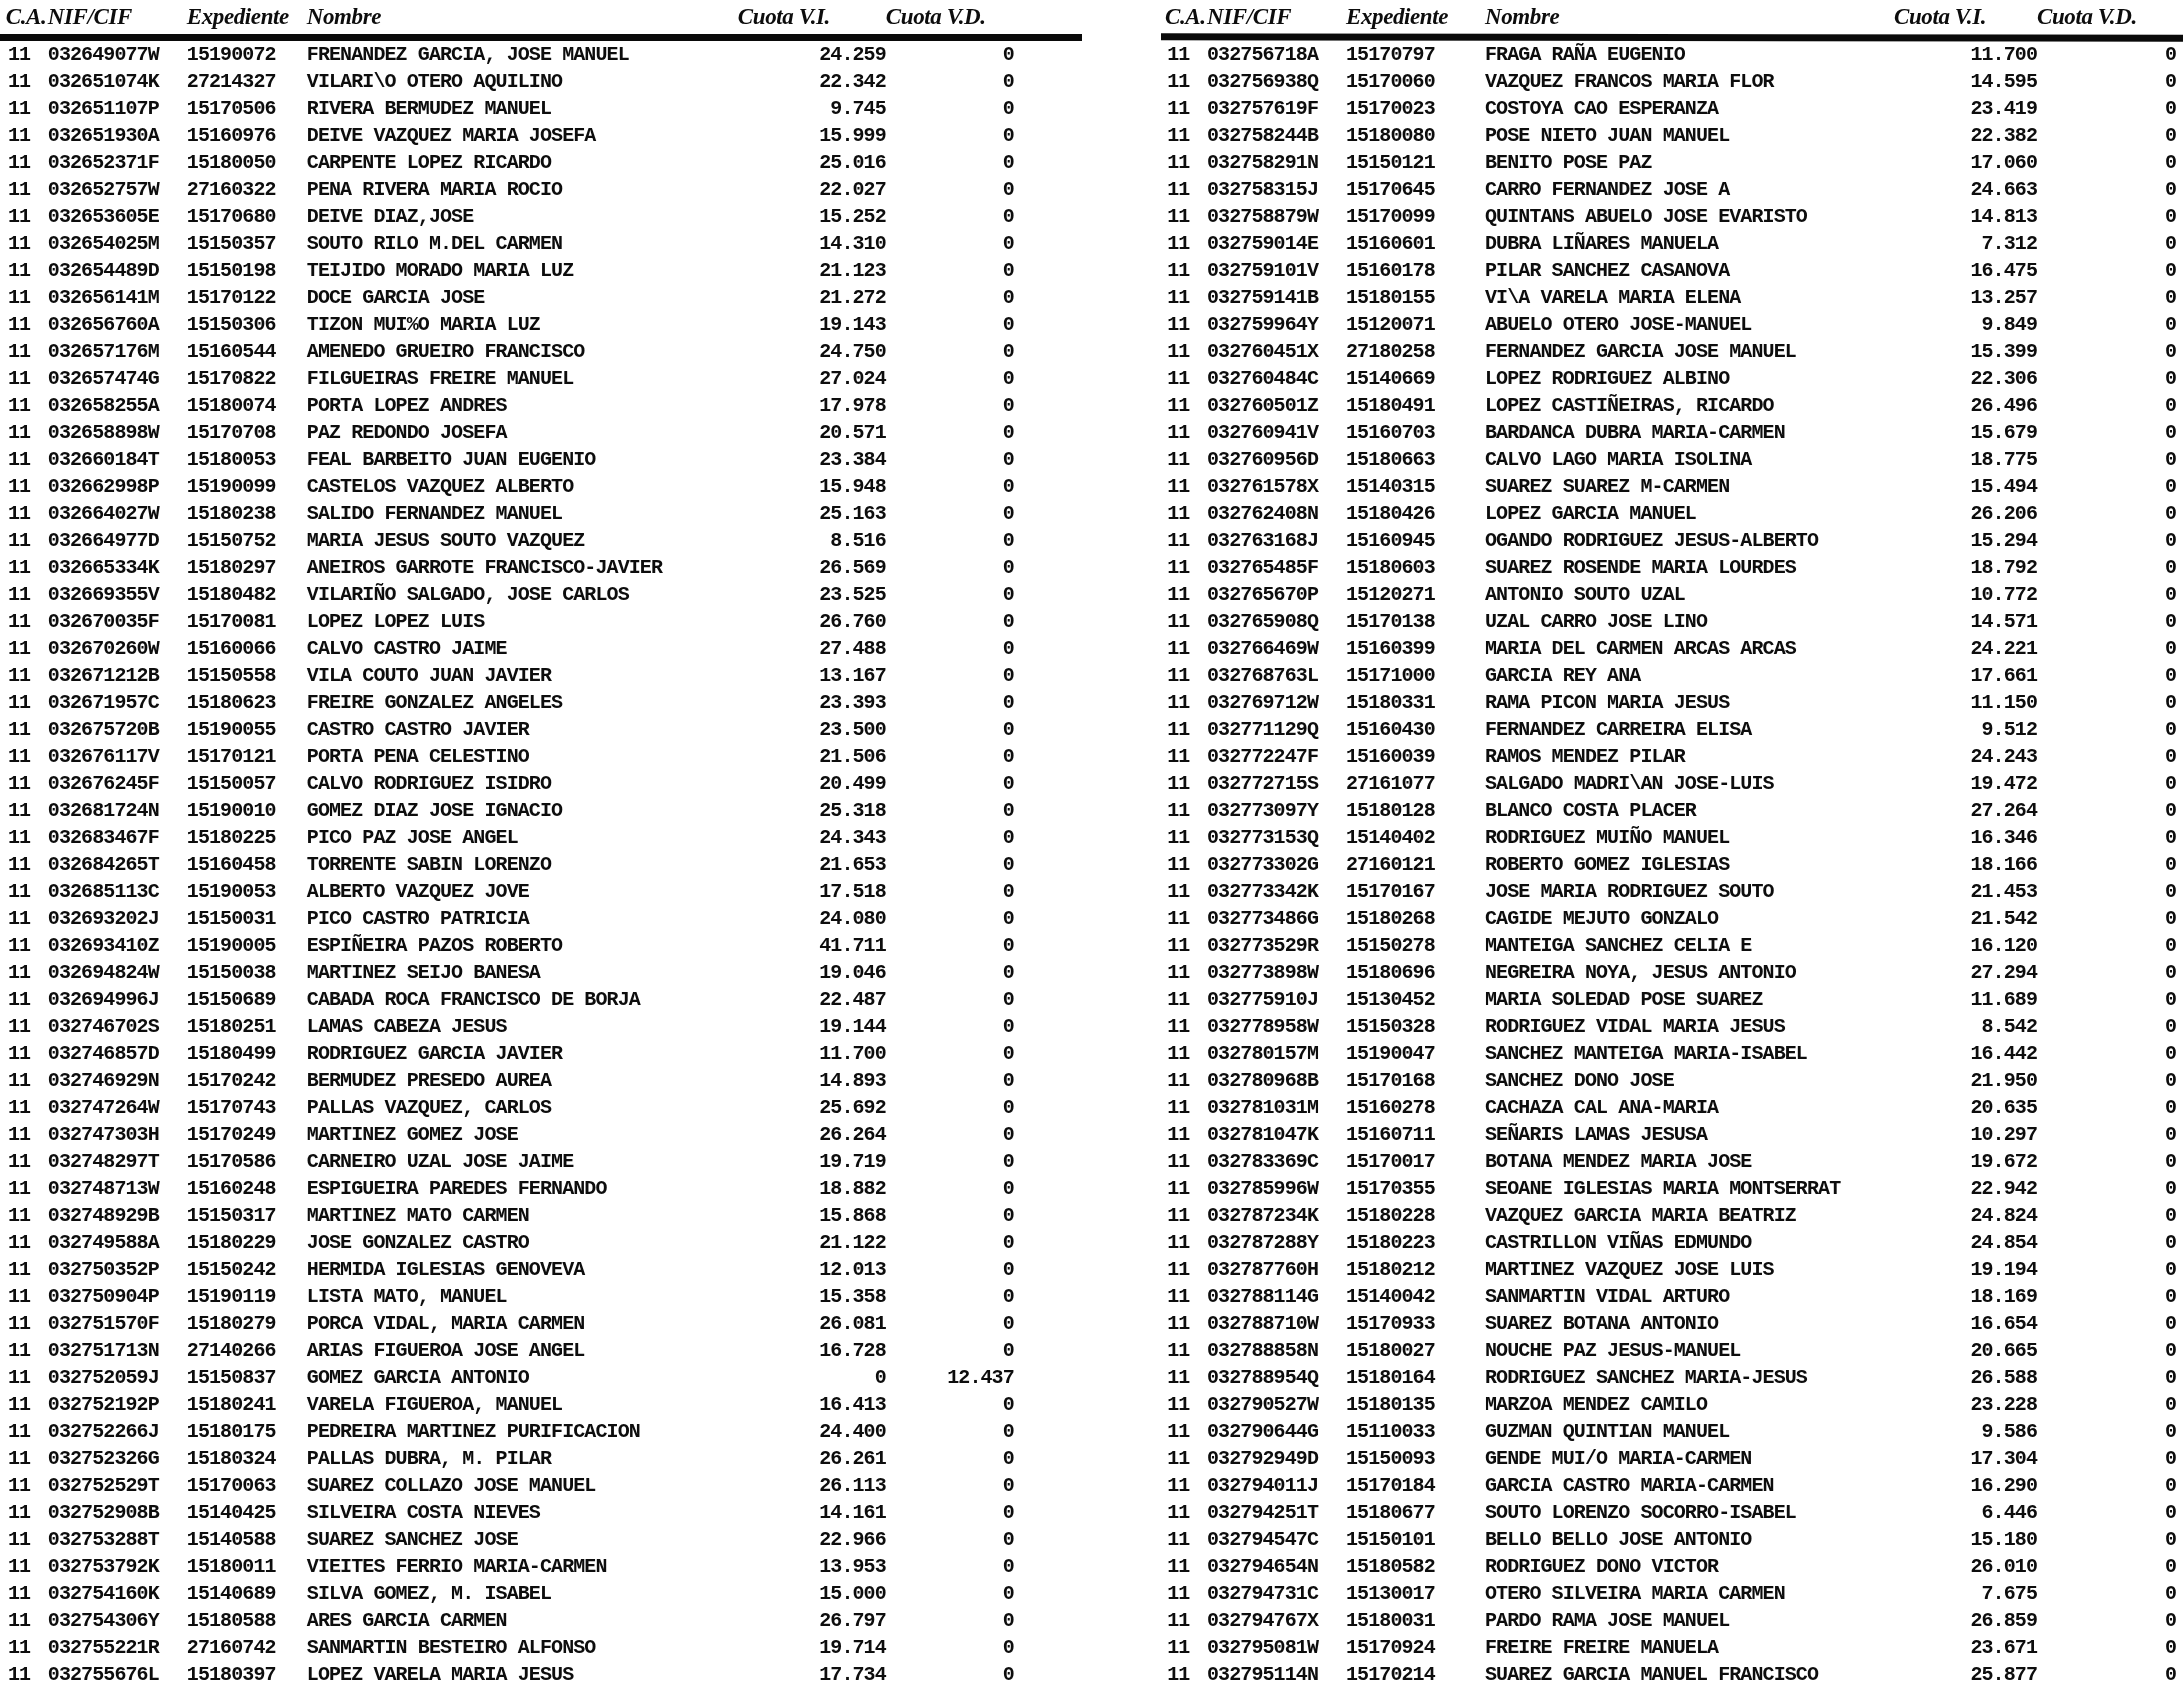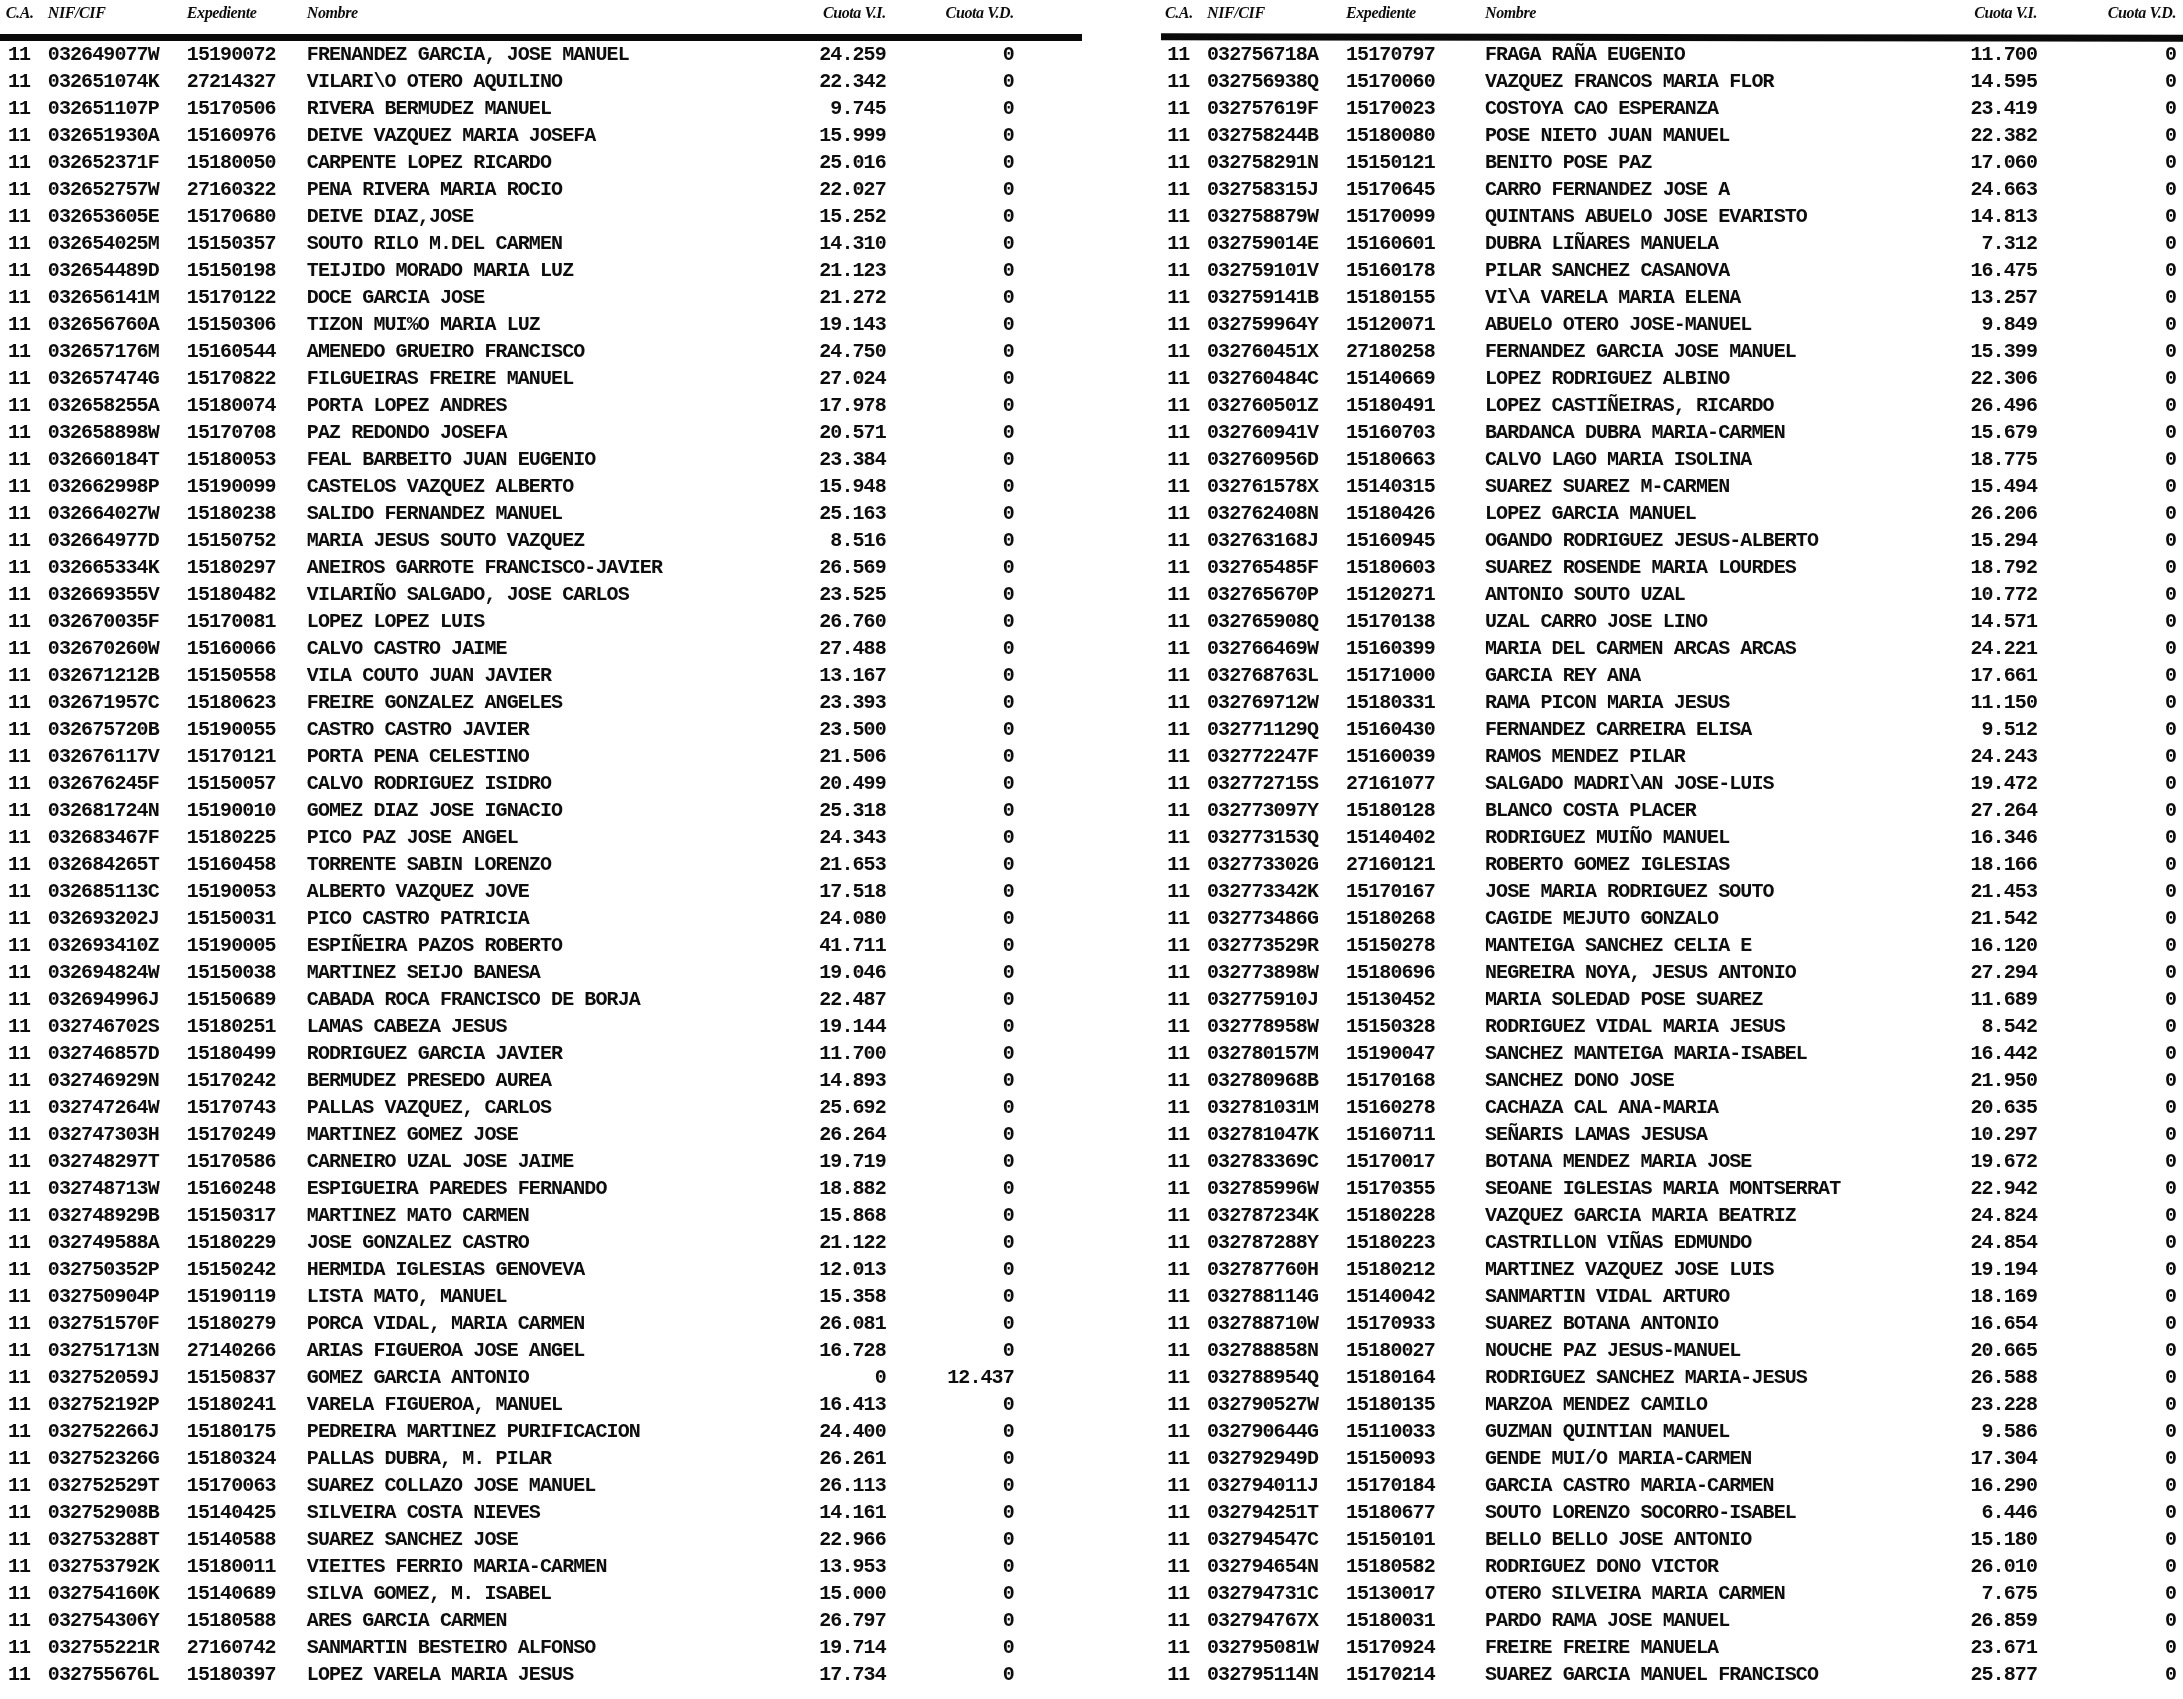--- a/index.html
+++ b/index.html
@@ -7,35 +7,35 @@
     width:2183px;height:1699px;position:relative;background:#ffffff;
     font-family:"Liberation Sans",sans-serif;color:#0d0d0d;overflow:hidden;
   }
   .page{position:absolute;inset:0;background:#fff;}
   .tbl{position:absolute;top:0;}
   .tbl-left{left:5.8px;width:1008px;}
   .tbl-right{left:1165px;width:1011px;}
   .hdr{
     position:absolute;top:3.7px;left:0;right:0;display:grid;
     font-family:"Liberation Serif",serif;font-style:italic;font-weight:bold;
-    font-size:16px;letter-spacing:-0.4px;white-space:nowrap;
+    font-size:23px;letter-spacing:-0.4px;white-space:nowrap;
   }
   .tbl-left .hdr,.tbl-left .row{grid-template-columns:42px 139px 120px 431px 148px 128px;}
   .tbl-right .hdr,.tbl-right .row{grid-template-columns:42px 139px 139px 409px 143px 139px;}
   .rule{position:absolute;height:6.6px;background:#0a0a0a;}
   .rule-left{left:0;top:34px;width:1082px;}
   .rule-right{left:1161px;top:34px;width:1022px;transform:rotate(0.08deg);}
   .rows{position:absolute;top:41px;left:0;right:0;font-family:Liberation Mono, monospace;}
   .row{
     display:grid;height:27px;align-items:center;
     font-size:20px;font-weight:700;letter-spacing:-0.9px;white-space:nowrap;
   }
   .c{overflow:visible;}
   .c-vi,.c-vd{text-align:right;}
-  .h-vi,.h-vd{text-align:right;}
+  .h-vi,.h-vd{}
   .c-ca{padding-left:2.2px;}
 </style>
 </head>
 <body>
 
 <div class="page">
 
   <div class="tbl tbl-left">
     <div class="hdr">
       <span class="h-ca">C.A.</span>

